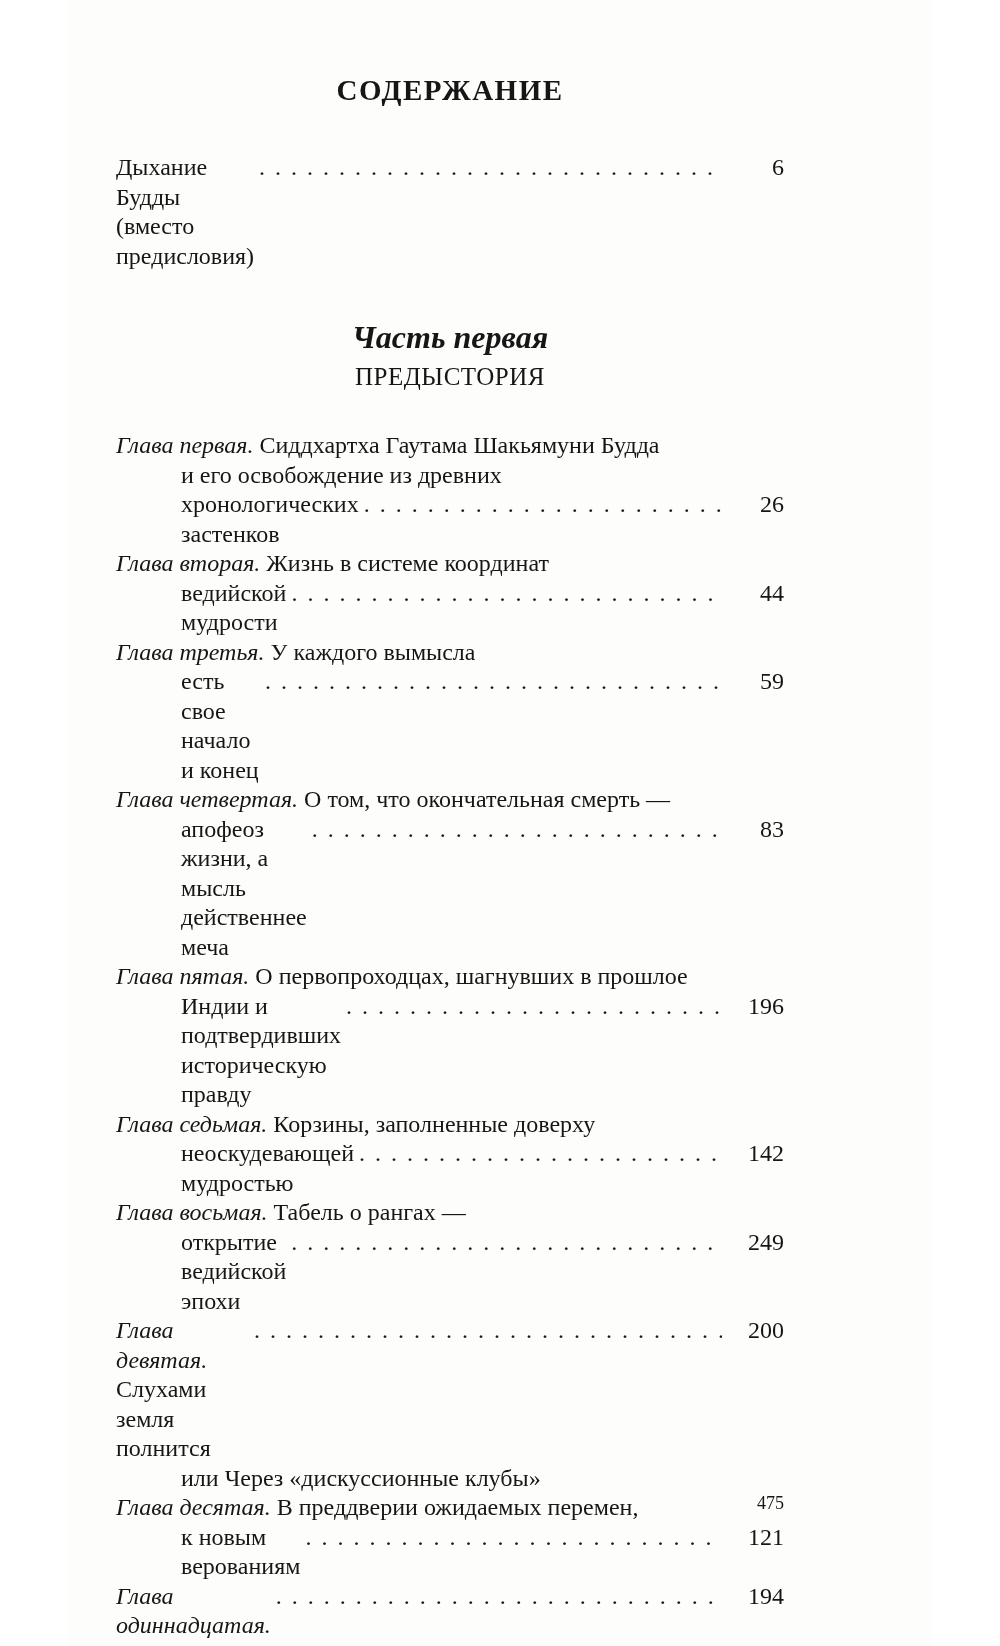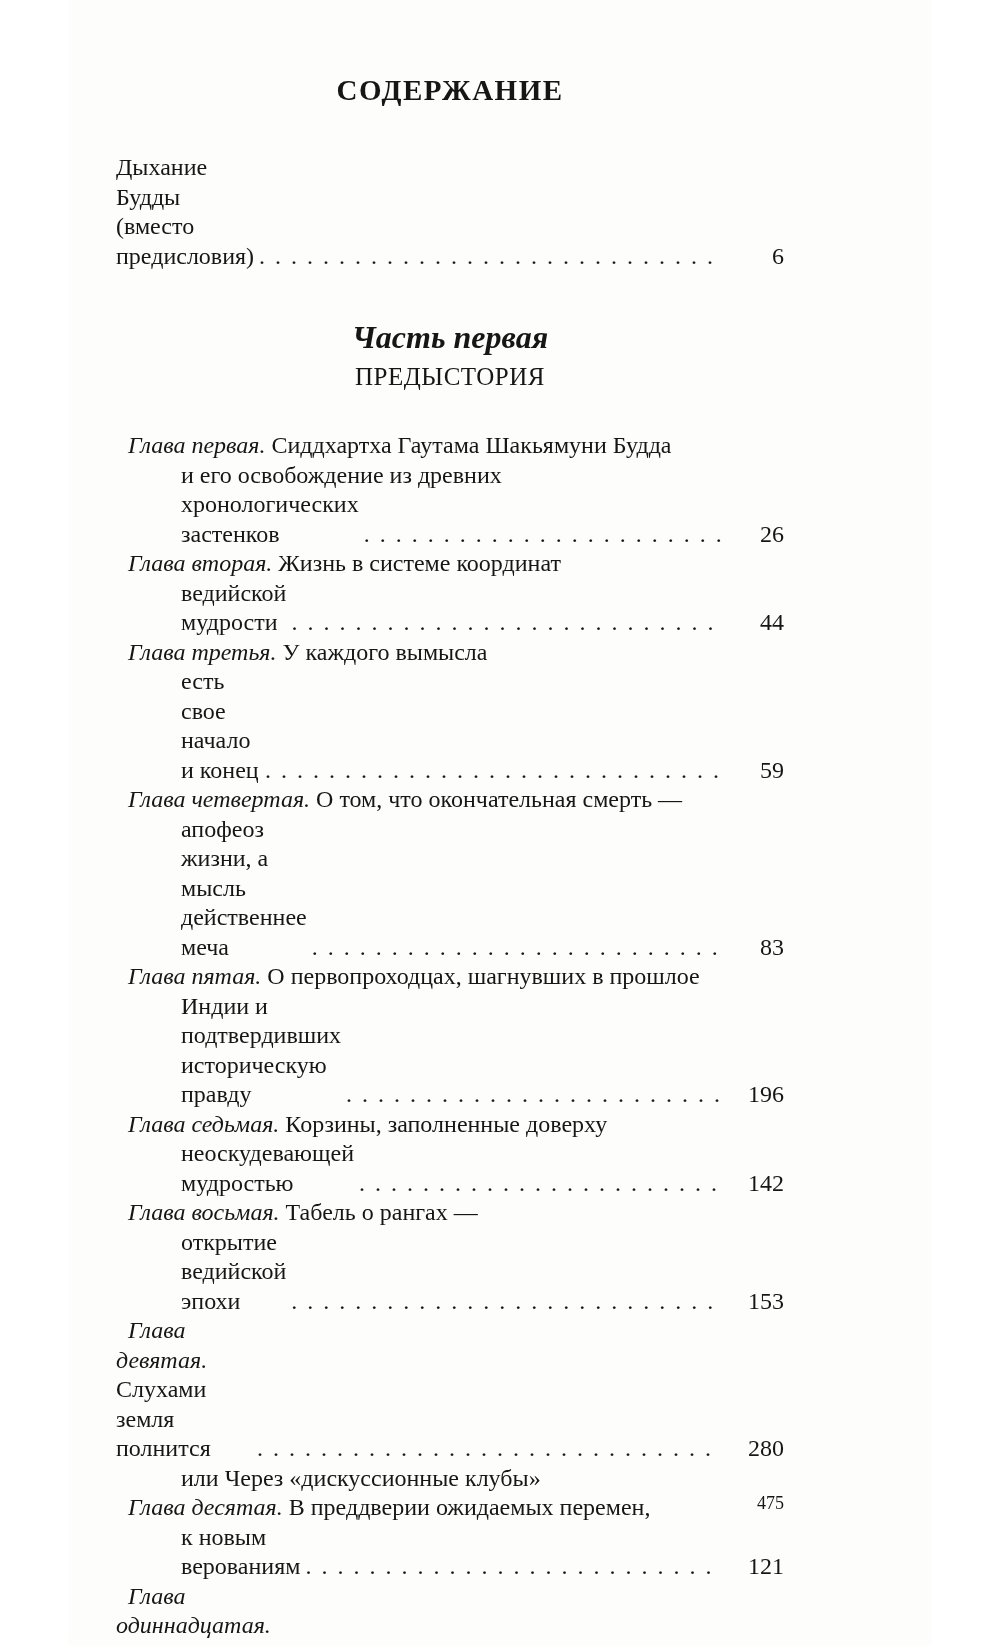--- a/index.html
+++ b/index.html
@@ -17,24 +17,24 @@
   }
   .doc-title {
     text-align: center;
     font-size: 29px;
     font-weight: bold;
     letter-spacing: 1.5px;
     margin: 0 0 46px 0;
   }
   .toc { font-size: 24px; line-height: 29.5px; }
   .entry { margin: 0; }
-  .line { display: flex; align-items: flex-end; }
+  .line { display: flex; align-items: flex-start; }
   .line.cont { padding-left: 65px; }
   .text { white-space: pre-wrap; flex: 0 1 auto; }
-  em.chapter { font-style: italic; margin-left: 12px; }
+  em.chapter { font-style: italic; }
   .dots {
     flex: 1 1 auto;
     min-width: 0;
     overflow: hidden;
     white-space: nowrap;
     margin-left: 5px;
     letter-spacing: 2px;
   }
   .dots::after {
     content: ". . . . . . . . . . . . . . . . . . . . . . . . . . . . . . . . . . . . . . . . . . . . . . . . . . . . . . . . . . . . . . . . . . . . . . . . . . . . . . . . . . . . . . . . . . . .";
@@ -144,28 +144,28 @@
           <span class="pg">142</span>
         </div>
       </div>
       <div class="entry">
         <div class="line">
           <span class="text"><em class="chapter">Глава восьмая.</em> Табель о рангах —</span>
         </div>
         <div class="line cont">
           <span class="text">открытие ведийской эпохи</span>
           <span class="dots"></span>
-          <span class="pg">153</span>
+          <span class="pg">249</span>
         </div>
       </div>
       <div class="entry">
         <div class="line">
           <span class="text"><em class="chapter">Глава девятая.</em> Слухами земля полнится</span>
           <span class="dots"></span>
-          <span class="pg">280</span>
+          <span class="pg">200</span>
         </div>
       </div>
       <div class="entry">
         <div class="line cont">
           <span class="text">или Через «дискуссионные клубы»</span>
         </div>
         <div class="line">
           <span class="text"><em class="chapter">Глава десятая.</em> В преддверии ожидаемых перемен,</span>
         </div>
         <div class="line cont">

